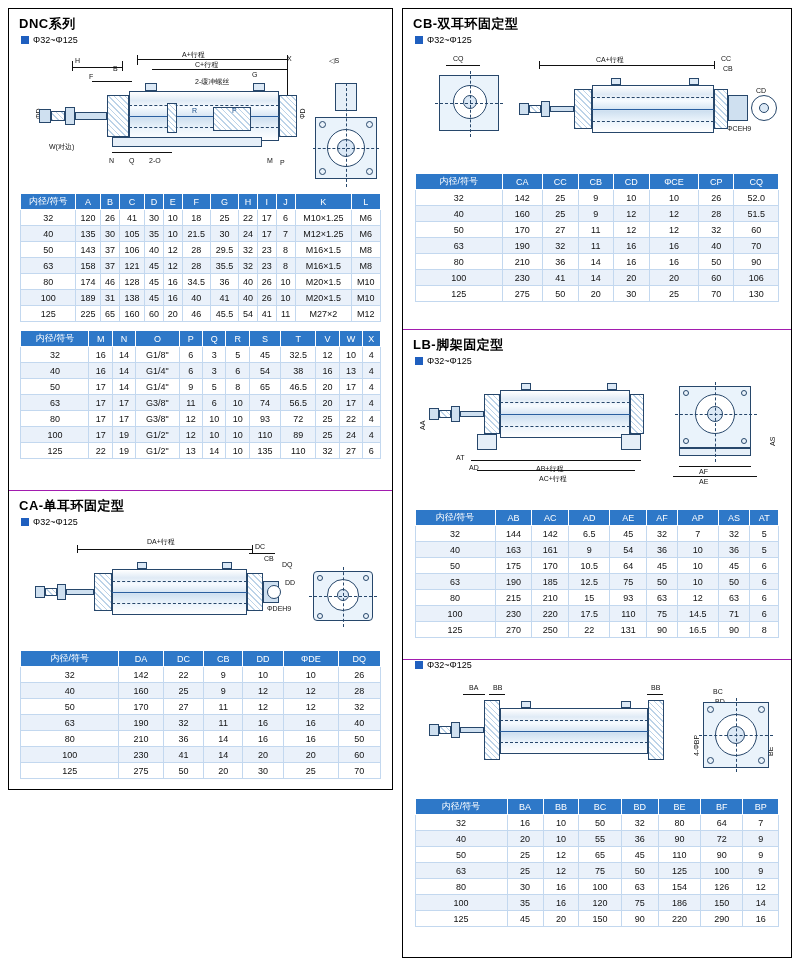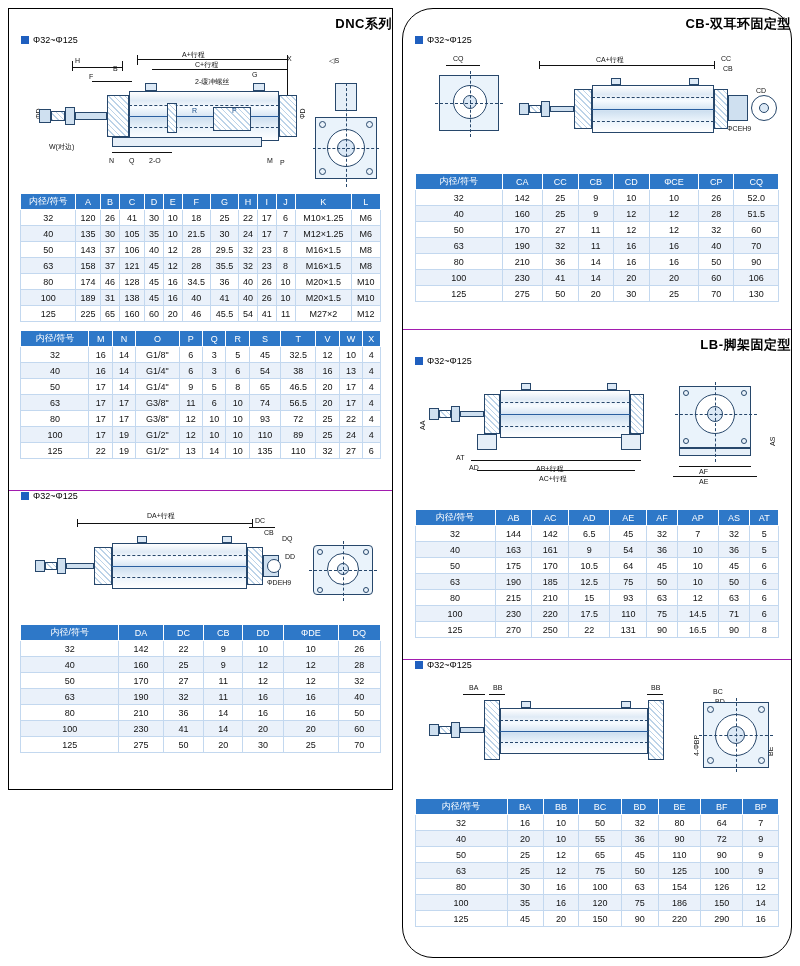--- a/index.html
+++ b/index.html
@@ -1,23 +1,23 @@
 <!DOCTYPE html>
 <html><head>
 <meta charset="utf-8">
 <style>
   html,body{margin:0;padding:0;background:#ffffff;}
   body{width:800px;height:966px;font-family:"Liberation Sans",sans-serif;color:#000;position:relative;overflow:hidden;}
   .page{width:800px;height:966px;position:relative;padding:0;box-sizing:border-box;}
   .col{position:absolute;top:8px;box-sizing:border-box;border:1px solid #000;}
   .col-left{left:8px;width:385px;height:782px;}
-  .col-right{left:402px;width:390px;height:950px;border-radius:31px;}
+  .col-right{left:402px;width:390px;height:950px;}
   .sect{padding:0;position:relative;box-sizing:border-box;}
   .sect + .sect{border-top:1px solid #a21caf;}
-  .sect-title{font-size:13px;font-weight:bold;padding:6px 0 2px 10px;letter-spacing:0.5px;text-align:right;}
+  .sect-title{font-size:13px;font-weight:bold;padding:6px 0 2px 10px;letter-spacing:0.5px;}
   .sect-sub{font-size:9px;padding:0 0 2px 12px;display:flex;align-items:center;gap:4px;}
   .bluebox{width:8px;height:8px;background:#1f5fbf;display:inline-block;}
   .drawing{position:relative;height:130px;margin:0 8px;}
   table.dt{border-collapse:collapse;font-size:9px;margin:6px auto 8px auto;width:94%;}
   table.dt th{background:#2e78c8;color:#fff;border:1px solid #ffffff;font-weight:normal;height:15px;padding:0 2px;font-size:9px;}
   table.dt td{border:1px solid #c3d8ef;text-align:center;height:15px;padding:0 2px;color:#111;}
   table.dt tr.odd td{background:#ffffff;}
   table.dt tr.even td{background:#eaf1fa;}
   table.dt td.first{font-weight:normal;}
   .lnb{position:absolute;background:#2a5fa0;}
@@ -357,20 +357,21 @@
             <td>110</td>
             <td>32</td>
             <td>27</td>
             <td>6</td>
           </tr>
         </tbody>
       </table>
     </div>
 
     <div class="sect">
+      <div class="sect-title">CA-单耳环固定型</div>
       <div class="sect-sub">
         <span class="bluebox"></span>
         <span>Φ32~Φ125</span>
       </div>
 
       <div class="drawing" style="height:115px;">
         <div class="lbl" style="left:130px;top:8px;">DA+行程</div>
         <div class="lbl" style="left:238px;top:14px;">DC</div>
         <div class="lbl" style="left:247px;top:26px;">CB</div>
         <div class="lbl" style="left:265px;top:32px;">DQ</div>

